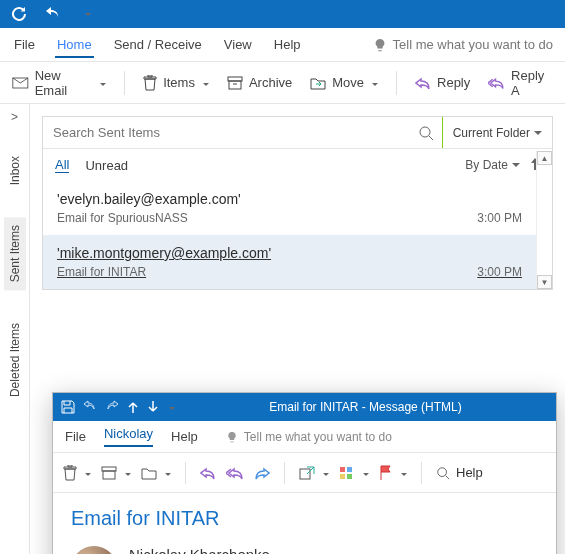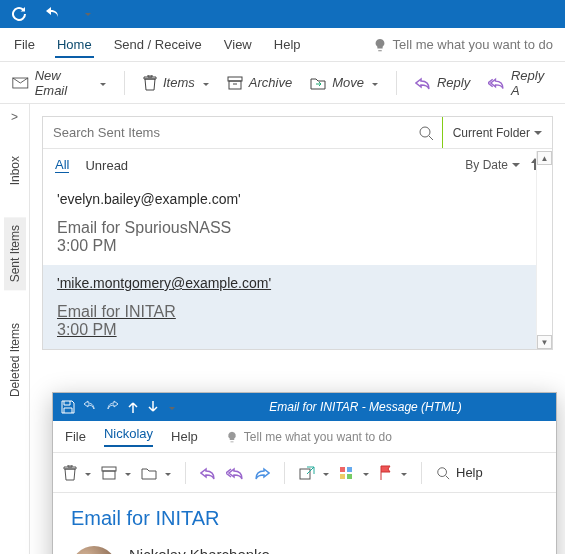--- a/index.html
+++ b/index.html
@@ -28,32 +28,31 @@
   
   .menubar {
     height: 34px;
     display: flex;
     align-items: center;
     gap: 18px;
     padding: 0 12px;
     border-bottom: 1px solid #e5e5e5;
   }
   .menubar .tab { color:#444; padding: 6px 2px; }
-  .menubar .tab.active { color:#0c4a6e; border-bottom: 2px solid #0a5ea8; padding-bottom:4px;}
+  .menubar .tab.active { color:#3b82f6; border-bottom: 2px solid #0a5ea8; padding-bottom:4px;}
   .menubar .tell-me { color:#777; display:flex; align-items:center; gap:6px; margin-left:auto;}
   
   .ribbon {
     height: 42px;
     display:flex;
     align-items:center;
     gap: 18px;
     padding: 0 12px;
     border-bottom: 1px solid #e5e5e5;
     color:#444;
-    font-style:italic;
   }
   .ribbon .rb-item { display:flex; align-items:center; gap:6px; }
   .ribbon .rb-sep { width:1px; height:24px; background:#e0e0e0; }
   .caret::after { content:""; display:inline-block; margin-left:4px; border:4px solid transparent; border-top-color:#666; position:relative; top:2px;}
   
   .body-area { position:relative; height: calc(554px - 28px - 34px - 42px); }
   .rail {
     position:absolute; left:0; top:0; bottom:0; width:30px;
     border-right:1px solid #e5e5e5;
     display:flex; flex-direction:column; align-items:center;
@@ -98,37 +97,37 @@
   .scrollbar-area .up, .scrollbar-area .dn {
     position:absolute; left:0; right:0; height:14px;
     display:flex; align-items:center; justify-content:center;
     border:1px solid #ccc; background:#fafafa;
     font-size:8px; color:#666;
   }
   .scrollbar-area .up{ top:0;} .scrollbar-area .dn{ bottom:0;}
   .items { padding-right:16px;}
   .msg-item { padding:10px 14px; }
   .msg-item .from { color:#2b2b2b; font-size:14px; }
-  .msg-item .row2 { display:flex; justify-content:space-between; color:#666; font-size:16px; margin-top:12px;flex-direction:column;}
+  .msg-item .row2 { display:flex; justify-content:space-between; color:#666; font-size:12px; margin-top:4px;}
   .msg-item.sel { background:#e7eef5;text-decoration:underline;}
   
   .compose {
     position:absolute;
     left:52px; top:288px;
     width: 505px; height: 260px;
     background:#fff;
     box-shadow: 0 6px 24px rgba(0,0,0,.25);
     border:1px solid #bbb;
   }
   .compose-titlebar {
     height:28px; background:#106ebe; color:#fff;
     display:flex; align-items:center; padding:0 8px; gap:8px;
     font-size:12px;
   }
-  .compose-titlebar .ct-title { flex:1; text-align:center;font-style:italic; }
+  .compose-titlebar .ct-title { flex:1; text-align:center; }
   .compose-menubar {
     height:32px; display:flex; align-items:center; gap:18px;
     padding:0 12px; border-bottom:1px solid #e5e5e5;
   }
   .compose-menubar .tab { color:#444; font-size:13px;}
   .compose-menubar .tab.active { color:#0a5ea8; border-bottom:2px solid #0a5ea8; padding-bottom:4px;}
   .compose-menubar .tell-me2 { margin-left:10px; color:#888; display:flex; align-items:center; gap:6px; font-size:12px;}
   .ribbon2 {
     height:40px; display:flex; align-items:center; gap:10px;
     padding:0 10px; border-bottom:1px solid #e5e5e5;

